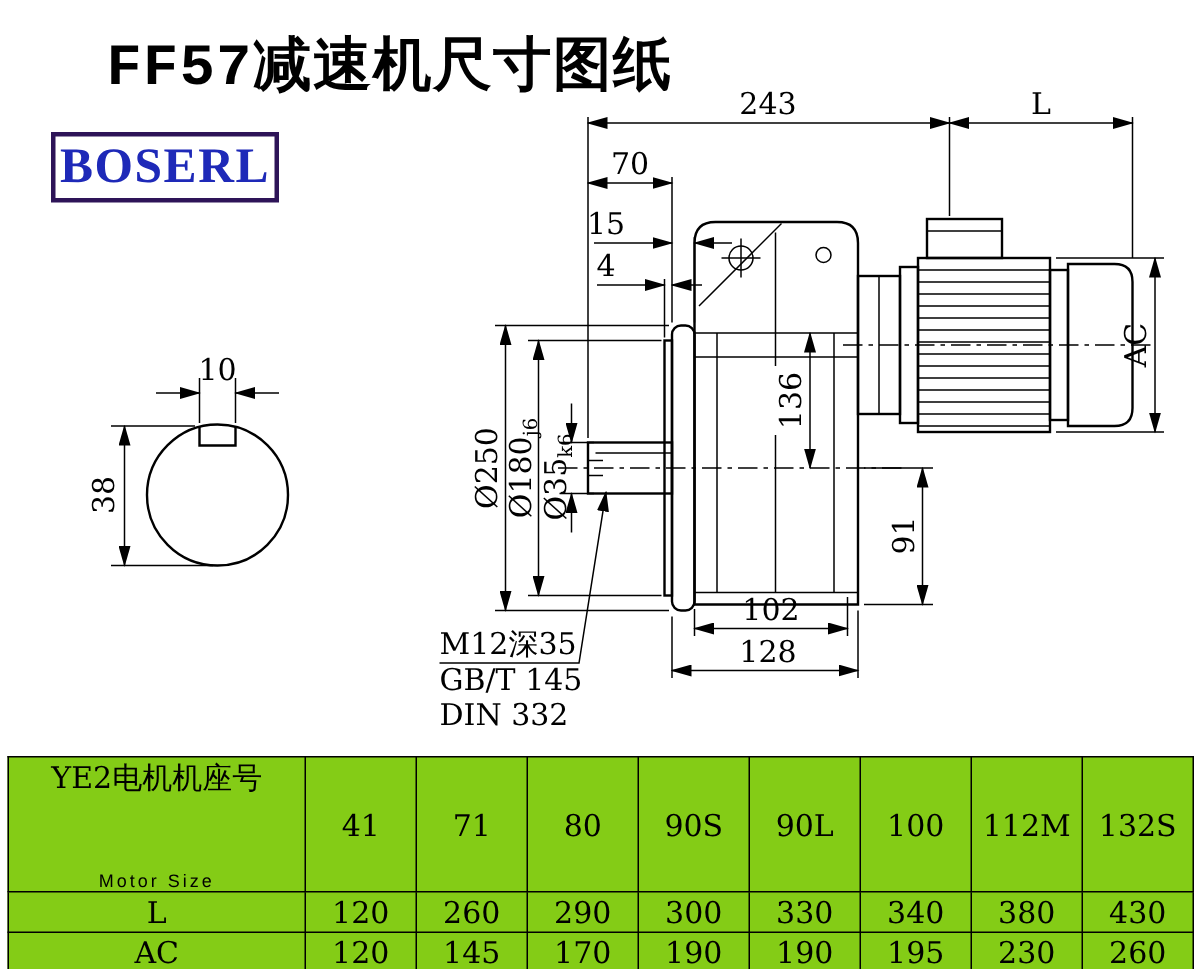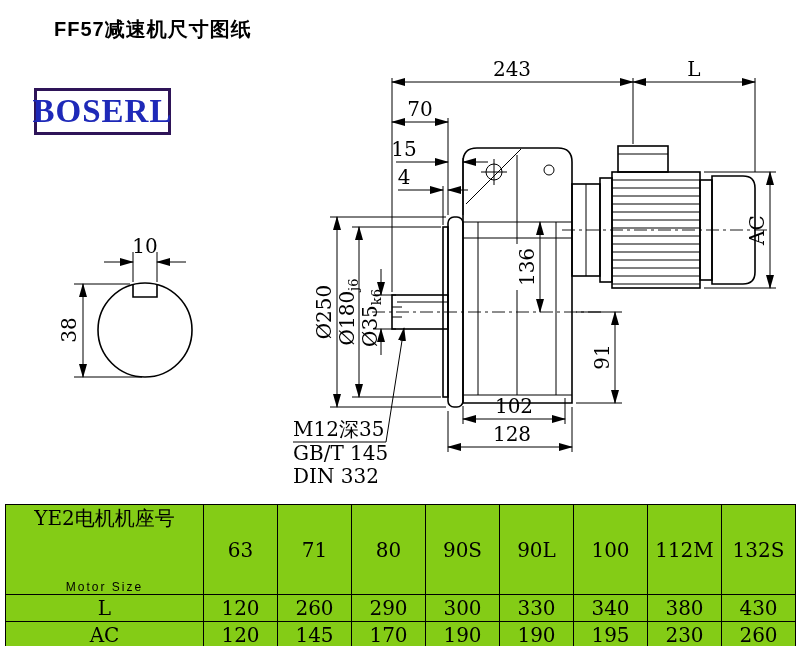--- a/index.html
+++ b/index.html
@@ -1,18 +1,18 @@
 <!DOCTYPE html>
 <html><head>
 <meta charset="utf-8">
 <style>
   * { margin:0; padding:0; box-sizing:border-box; }
   html,body { width:800px; height:646px; background:#ffffff; font-family:"DejaVu Serif", serif; position:relative; overflow:hidden; }
-  .title { position:absolute; left:54px; top:16px; font-family:Liberation Sans, sans-serif; font-weight:700; font-size:20px; letter-spacing:1px; color:#000; }
-  .logo { position:absolute; left:34px; top:88px; width:137px; height:47px; border:3px solid #2e1458; color:#1e29b8;
+  .title { position:absolute; left:71px; top:16px; font-family:Liberation Mono, monospace; font-weight:700; font-size:39px; letter-spacing:1px; color:#000; }
+  .logo { position:absolute; left:34px; top:88px; width:152px; height:47px; border:3px solid #2e1458; color:#1e29b8;
           font-family:"Liberation Serif", serif; font-size:33px; font-weight:600; letter-spacing:1px;
           display:flex; align-items:center; justify-content:center; background:#fff; }
   svg.drawing { position:absolute; left:0; top:0; }
   svg .o  { fill:none; stroke:#000; stroke-width:1.6; }
   svg .t  { fill:none; stroke:#000; stroke-width:1; }
   svg .cl { fill:none; stroke:#000; stroke-width:0.9; stroke-dasharray:13 4 3 4; }
   svg text { font-family:"DejaVu Serif", serif; font-size:20px; fill:#000; }
   svg .tol { font-size:13px; }
   table.sizes { position:absolute; left:5px; top:504px; width:790px; border-collapse:collapse; table-layout:fixed; background:#84cc16; }
   table.sizes th, table.sizes td { border:1px solid #000; text-align:center; vertical-align:middle;
@@ -196,21 +196,21 @@
       <col style="width:74px">
       <col style="width:74px">
       <col style="width:74px">
   </colgroup>
   <tbody>
       <tr class="head">
     <th>
       <div>YE2电机机座号</div>
       <div class="en">Motor Size</div>
     </th>
-    <th>63</th>
+    <th>41</th>
     <th>71</th>
     <th>80</th>
     <th>90S</th>
     <th>90L</th>
     <th>100</th>
     <th>112M</th>
     <th>132S</th>
   </tr>
   <tr class="data">
     <th>L</th>

